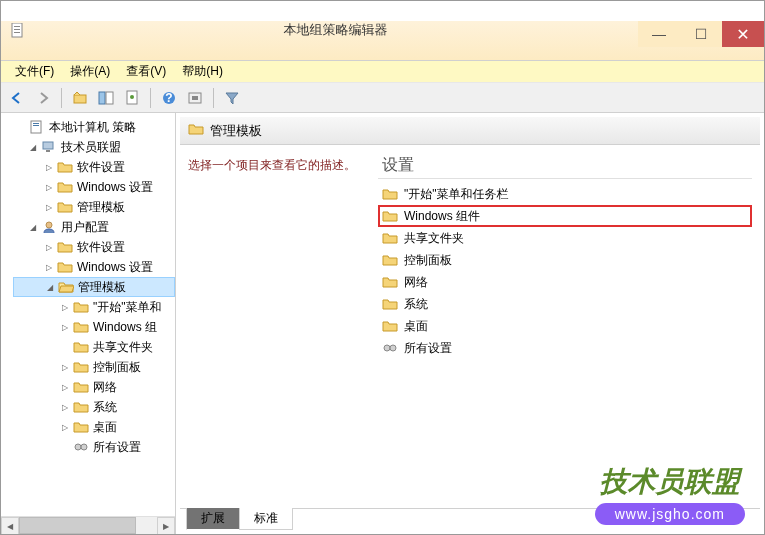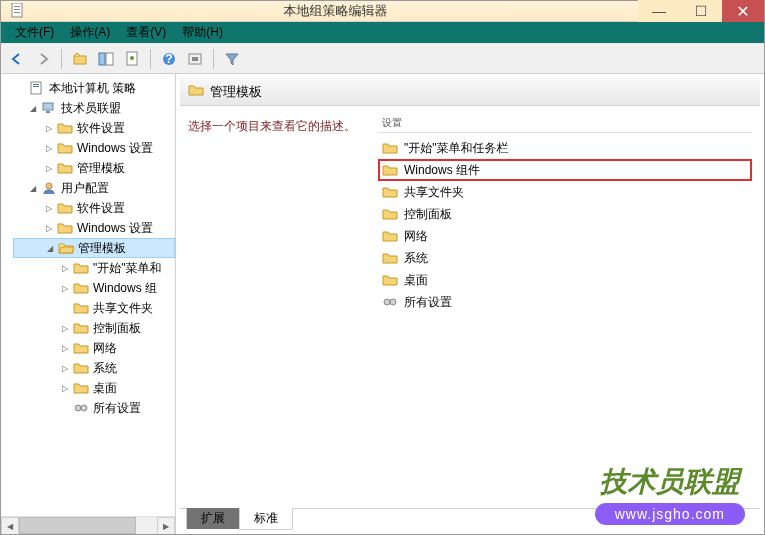--- a/index.html
+++ b/index.html
@@ -1,29 +1,29 @@
 <!DOCTYPE html>
 <html><head>
   <meta charset="utf-8">
   <style>
     * { margin: 0; padding: 0; box-sizing: border-box; font-family: "Microsoft YaHei", "Segoe UI", sans-serif; font-size: 12px; }
     body { background: #f0f0f0; width: 765px; height: 535px; overflow: hidden; position: relative; }
     
     .window { width: 765px; height: 535px; background: #fff; border: 1px solid #999; display: flex; flex-direction: column; }
     
-    .titlebar { height: 21px; background: linear-gradient(#fef2da, #fdebc3); display: flex; align-items: center; border-bottom: 1px solid #d0d0d0; }
+    .titlebar { height: 40px; background: linear-gradient(#fef2da, #fdebc3); display: flex; border-bottom: 1px solid #d0d0d0; margin-top: 20px; }
     .titlebar-icon { width: 20px; height: 20px; margin: 0 6px; display: flex; align-items: center; justify-content: center; }
     .titlebar-title { flex: 1; text-align: center; font-size: 13px; color: #333; }
     .titlebar-btns { display: flex; }
     .titlebar-btn { width: 42px; height: 26px; display: flex; align-items: center; justify-content: center; font-size: 14px; }
     .btn-min { background: #fdebc3; color: #555; }
     .btn-max { background: #fdebc3; color: #555; }
     .btn-close { background: #c75050; color: #fff; font-size: 16px; }
     
-    .menubar { height: 22px; background: #0f766e; display: flex; align-items: center; padding: 0 6px; border-bottom: 1px solid #e8e8e8; }
+    .menubar { height: 22px; background: #fef9c3; display: flex; align-items: center; padding: 0 6px; border-bottom: 1px solid #e8e8e8; }
     .menu-item { padding: 2px 8px; cursor: default; }
     
     .toolbar { height: 30px; background: #f0f0f0; display: flex; align-items: center; padding: 0 4px; border-bottom: 1px solid #d0d0d0; gap: 2px; }
     .tool-btn { width: 24px; height: 24px; display: flex; align-items: center; justify-content: center; border: 1px solid transparent; }
     .tool-sep { width: 1px; height: 20px; background: #c0c0c0; margin: 0 4px; }
     
     .content { flex: 1; display: flex; overflow: hidden; }
     
     .tree-panel { width: 175px; background: #fff; border-right: 1px solid #d0d0d0; overflow-y: auto; overflow-x: auto; padding: 4px 0; position: relative; }
     .tree-node { display: flex; align-items: center; height: 20px; padding-right: 4px; white-space: nowrap; cursor: default; margin-left: 12px; }
@@ -37,21 +37,21 @@
     .indent-2 { padding-left: 30px; }
     .indent-3 { padding-left: 46px; }
     
     .detail-panel { flex: 1; display: flex; flex-direction: column; background: #fff; position: relative; }
     .detail-header { height: 28px; background: linear-gradient(#f8f8f8, #e8e8e8); display: flex; align-items: center; padding: 0 8px; border-bottom: 1px solid #d0d0d0; margin: 4px 4px 0 4px; }
     .detail-header-icon { margin-right: 6px; }
     .detail-header-title { font-size: 13px; }
     .detail-body { flex: 1; display: flex; padding: 8px; overflow: hidden; margin: 0 4px; }
     .detail-desc { width: 190px; padding: 4px 8px 4px 0; font-size: 12px; color: #7f1d1d; }
     .detail-list { flex: 1; overflow-y: auto; }
-    .detail-list-header { padding: 2px 4px; font-size: 10px; color: #555; border-bottom: 1px solid #e0e0e0; margin-bottom: 4px; }
+    .detail-list-header { padding: 2px 4px; font-size: 16px; color: #555; border-bottom: 1px solid #e0e0e0; margin-bottom: 4px; }
     .detail-item { display: flex; align-items: center; height: 22px; padding: 0 4px; cursor: default; }
     .detail-item.highlighted { border: 2px solid #e03030; padding: 0 2px; }
     .detail-item-icon { width: 16px; height: 14px; margin-right: 6px; display: inline-flex; }
     .detail-item-label { font-size: 12px; }
     
     .tabs { height: 22px; display: flex; align-items: flex-end; border-top: 1px solid #d0d0d0; padding-left: 6px; margin: 0 4px 4px 4px; }
     .tab { padding: 2px 14px; border: 1px solid #d0d0d0; border-top: none; background: #fff; margin-right: -1px; font-size: 12px; cursor: default; }
     .tab.active { background: #737373; border-bottom: 1px solid #fff; }
     
     .scrollbar-h { height: 18px; background: #f0f0f0; display: flex; border-top: 1px solid #e0e0e0; }

